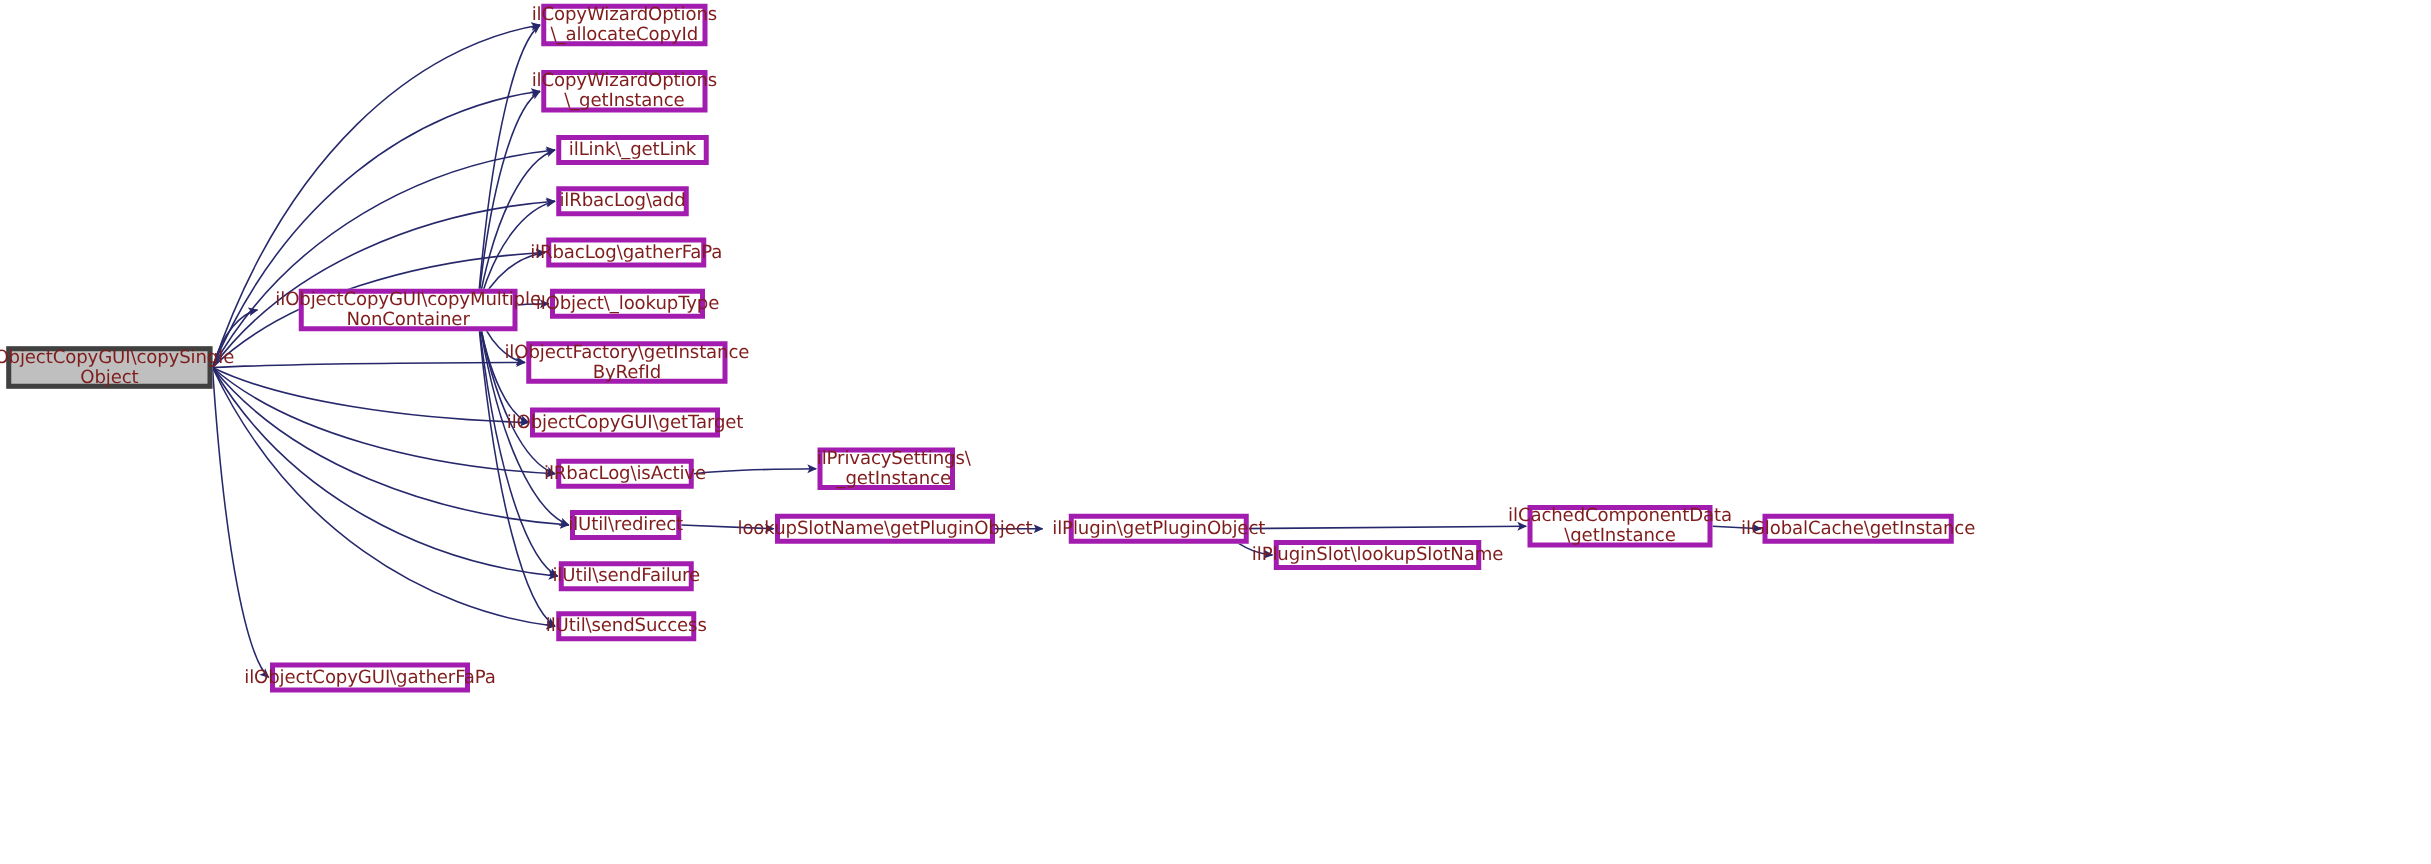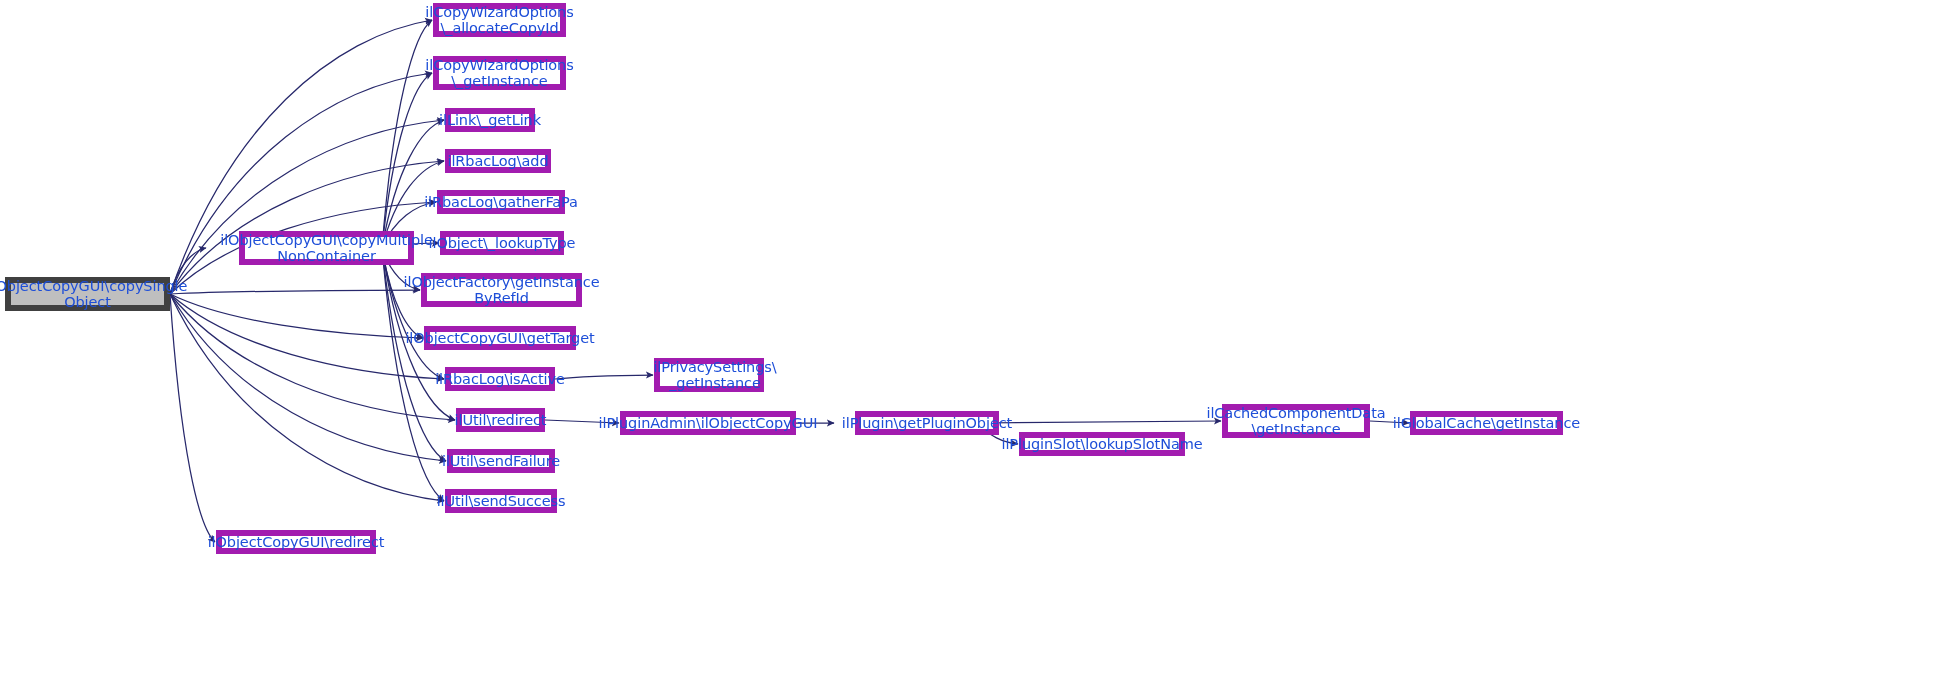--- a/index.html
+++ b/index.html
@@ -19,23 +19,23 @@
     position: absolute;
     left: 0;
     top: 0;
     width: 1945px;
     height: 691px;
     pointer-events: none;
   }
   .node {
     position: absolute;
     box-sizing: border-box;
-    border: 6px solid #a21caf;
+    border: 4px solid #a21caf;
     background: #ffffff;
-    color: #1d4ed8;
+    color: #7f1d1d;
     display: flex;
     align-items: center;
     justify-content: center;
     text-align: center;
     font-size: 14.5px;
     line-height: 1.12;
     white-space: pre-line;
     letter-spacing: -0.1px;
   }
   .node.root {
@@ -92,34 +92,34 @@
     </svg>
   <div id="node-layer">
       <div class="node root" style="left: 5px; top: 277px; width: 165px; height: 34px;"><span class="lbl">ilObjectCopyGUI\copySingle
 Object</span></div>
       <div class="node" style="left: 207px; top: 231px; width: 175px; height: 34px; margin-left: 32px;"><span class="lbl">ilObjectCopyGUI\copyMultiple
 NonContainer</span></div>
       <div class="node" style="left: 433px; top: 3px; width: 133px; height: 34px;"><span class="lbl">ilCopyWizardOptions
 \_allocateCopyId</span></div>
       <div class="node" style="left: 433px; top: 56px; width: 133px; height: 34px;"><span class="lbl">ilCopyWizardOptions
 \_getInstance</span></div>
-      <div class="node" style="left: 445px; top: 108px; width: 90px; height: 24px; text-align: right;"><span class="lbl">ilLink\_getLink</span></div>
+      <div class="node" style="left: 445px; top: 108px; width: 122px; height: 24px; text-align: right;"><span class="lbl">ilLink\_getLink</span></div>
       <div class="node" style="left: 445px; top: 149px; width: 106px; height: 24px;"><span class="lbl">ilRbacLog\add</span></div>
       <div class="node" style="left: 437px; top: 190px; width: 128px; height: 24px;"><span class="lbl">ilRbacLog\gatherFaPa</span></div>
       <div class="node" style="left: 440px; top: 231px; width: 124px; height: 24px;"><span class="lbl">ilObject\_lookupType</span></div>
       <div class="node" style="left: 421px; top: 273px; width: 161px; height: 34px;"><span class="lbl">ilObjectFactory\getInstance
 ByRefId</span></div>
       <div class="node" style="left: 424px; top: 326px; width: 152px; height: 24px; justify-content: center;"><span class="lbl">ilObjectCopyGUI\getTarget</span></div>
       <div class="node" style="left: 445px; top: 367px; width: 110px; height: 24px;"><span class="lbl">ilRbacLog\isActive</span></div>
       <div class="node" style="left: 456px; top: 408px; width: 89px; height: 24px;"><span class="lbl">ilUtil\redirect</span></div>
       <div class="node" style="left: 447px; top: 449px; width: 108px; height: 24px;"><span class="lbl">ilUtil\sendFailure</span></div>
       <div class="node" style="left: 445px; top: 489px; width: 112px; height: 24px;"><span class="lbl">ilUtil\sendSuccess</span></div>
-      <div class="node" style="left: 216px; top: 530px; width: 160px; height: 24px;"><span class="lbl">ilObjectCopyGUI\redirect</span></div>
+      <div class="node" style="left: 216px; top: 530px; width: 160px; height: 24px;"><span class="lbl">ilObjectCopyGUI\gatherFaPa</span></div>
       <div class="node" style="left: 654px; top: 358px; width: 110px; height: 34px; padding-left: 12px;"><span class="lbl">ilPrivacySettings\
 _getInstance</span></div>
-      <div class="node" style="left: 620px; top: 411px; width: 176px; height: 24px;"><span class="lbl">ilPluginAdmin\ilObjectCopyGUI</span></div>
+      <div class="node" style="left: 620px; top: 411px; width: 176px; height: 24px;"><span class="lbl">lookupSlotName\getPluginObject</span></div>
       <div class="node" style="left: 835px; top: 411px; width: 144px; height: 24px; margin-left: 20px;"><span class="lbl">ilPlugin\getPluginObject</span></div>
       <div class="node" style="left: 1019px; top: 432px; width: 166px; height: 24px;"><span class="lbl">ilPluginSlot\lookupSlotName</span></div>
       <div class="node" style="left: 1222px; top: 404px; width: 148px; height: 34px;"><span class="lbl">ilCachedComponentData
 \getInstance</span></div>
       <div class="node" style="left: 1410px; top: 411px; width: 153px; height: 24px;"><span class="lbl">ilGlobalCache\getInstance</span></div>
     </div>
 </div>
 
 </body></html>

